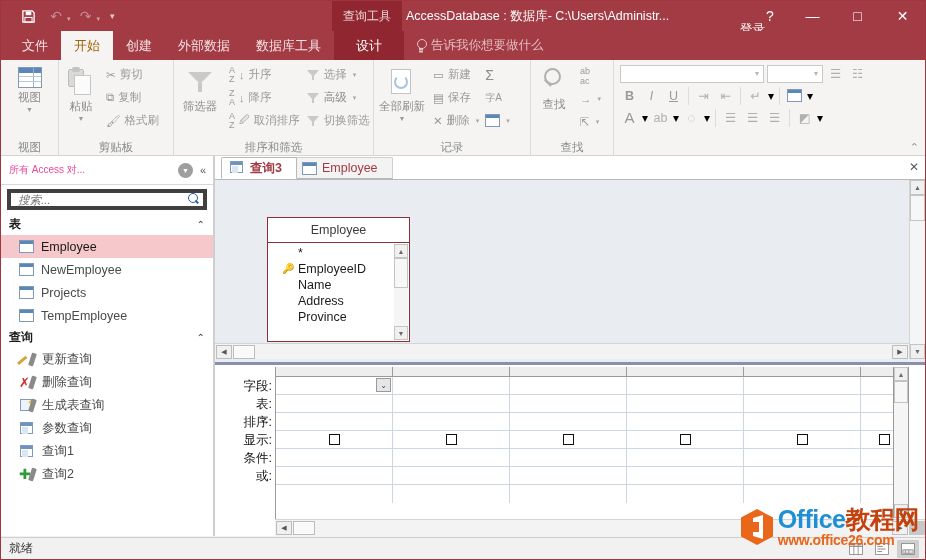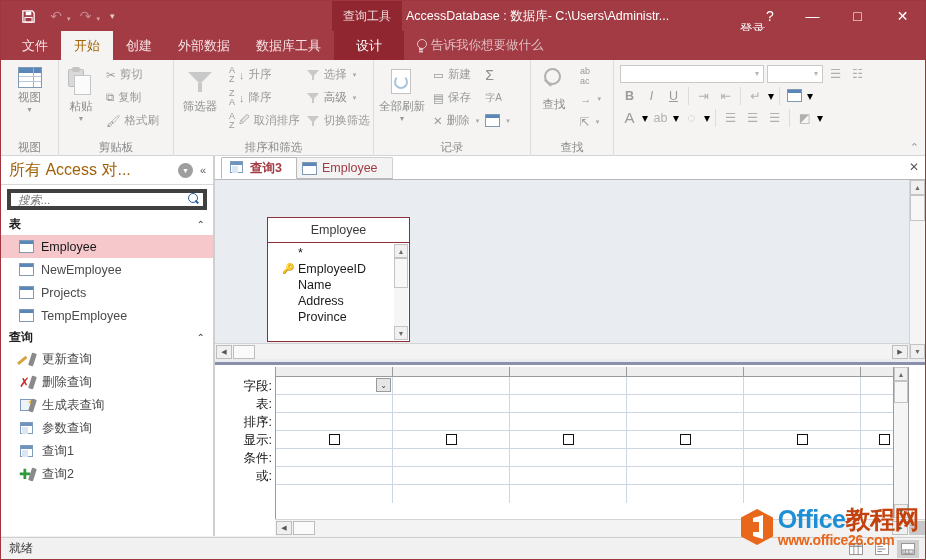--- a/index.html
+++ b/index.html
@@ -259,21 +259,21 @@
     display: flex; flex-direction: column;
     position: relative;
   }
   .nav-header {
     height: 29px; display: flex; align-items: center;
     padding: 0 4px 0 8px; gap: 4px;
     border-bottom: 1px solid #d8d8d8;
     background: #ffffff;
   }
   .nav-title {
-    color: #a16207; font-size: 16px; flex: 1; white-space: nowrap;
+    color: #ec4899; font-size: 10px; flex: 1; white-space: nowrap;
   }
   .nav-dd {
     width: 15px; height: 15px; border-radius: 50%;
     background: #9e9e9e; color: #fff; font-size: 7px;
     display: flex; align-items: center; justify-content: center;
   }
   .nav-collapse { color: #555; font-size: 11px; padding: 0 3px; }
 
   .nav-search {
     margin: 4px 6px; height: 21px;

